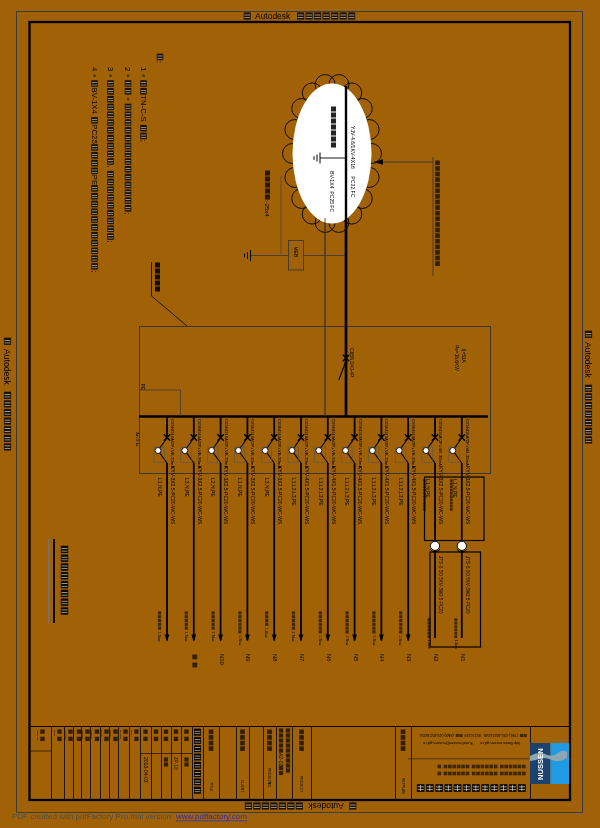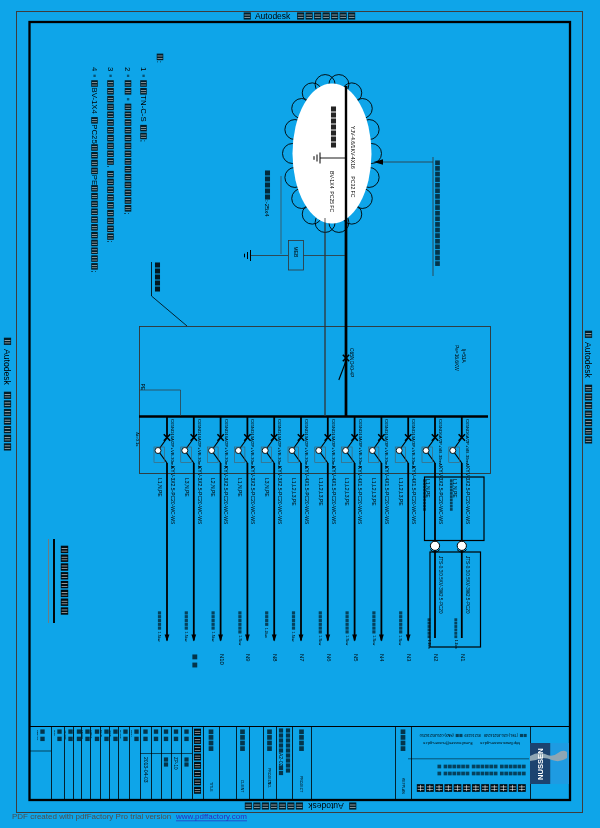--- a/index.html
+++ b/index.html
@@ -1,16 +1,16 @@
 <!DOCTYPE html>
 <html><head>
 <meta charset="utf-8">
 <style>
 html,body{margin:0;padding:0;background:#fff;}
-#pg{position:relative;width:600px;height:828px;overflow:hidden;background:#0ea5e9;}
+#pg{position:relative;width:600px;height:828px;overflow:hidden;background:#a16207;}
 svg text{font-family:"Liberation Sans",sans-serif;}
 </style>
 </head>
 <body>
 <div id="pg">
 <svg id="s" width="600" height="828" viewBox="0 0 600 828" xmlns="http://www.w3.org/2000/svg">
 
 <rect x="16.5" y="11.5" width="566" height="801" fill="none" stroke="#3d3d3d" stroke-width="1"></rect>
 
 <rect x="29.5" y="22" width="540.5" height="778" fill="none" stroke="#000" stroke-width="2.3"></rect>

